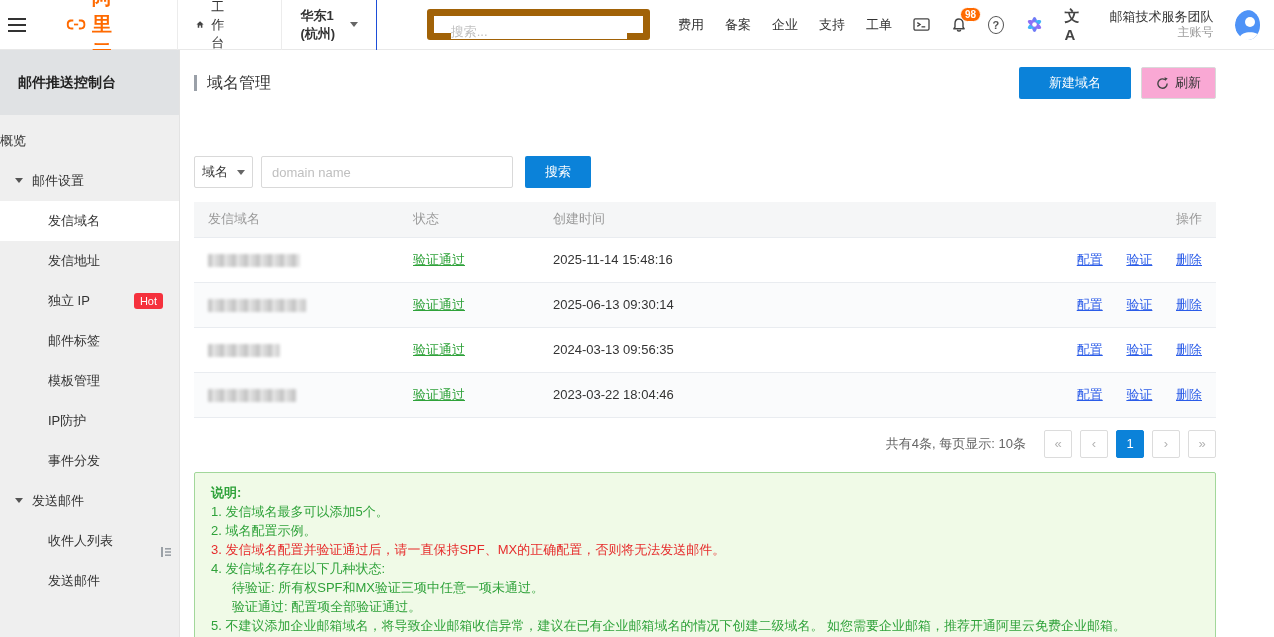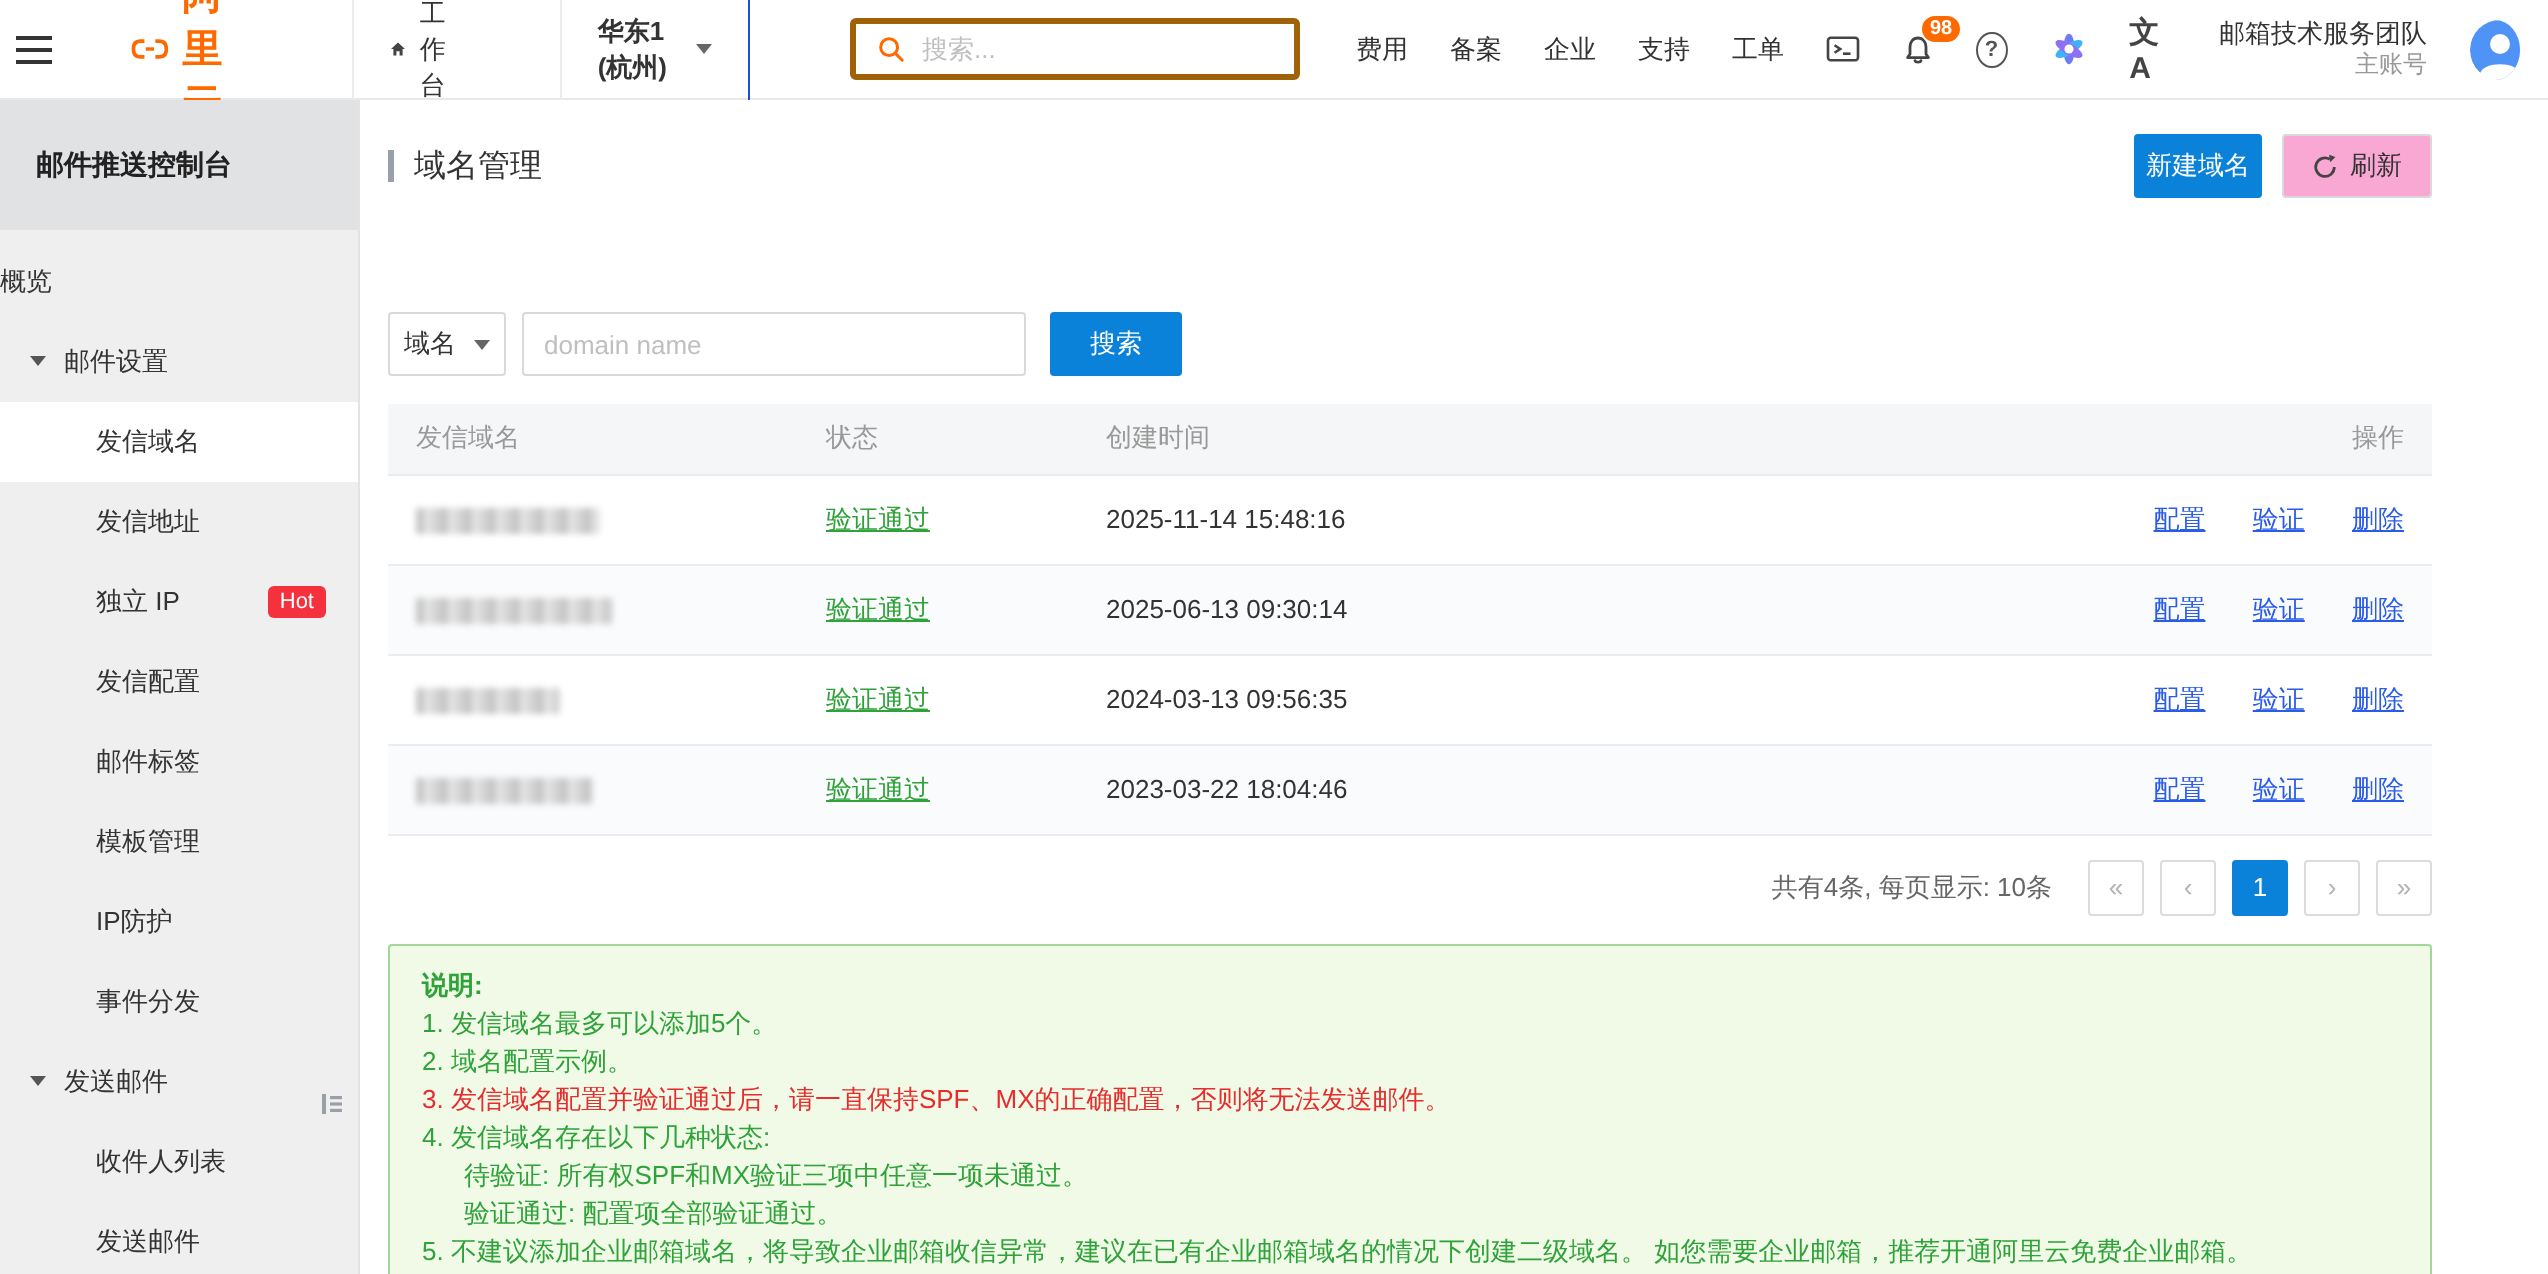--- a/index.html
+++ b/index.html
@@ -9,21 +9,21 @@
 
   
   .topbar { height:50px; display:flex; align-items:center; background:#fff; border-bottom:1px solid #e8e8e8; padding-right:14px;gap:28px; }
   .hamburger { width:52px; height:50px; display:flex; flex-direction:column; gap:4px; align-items:center; justify-content:center; cursor:pointer; }
   .hamburger span { display:block; width:18px; height:2px; background:#333; }
   .logo { display:flex; align-items:center; gap:5px; padding:0 16px 0 2px; cursor:pointer; }
   .logo-text { color:#ff6a00; font-size:20px; font-weight:bold; letter-spacing:1px; }
   .tb-box { height:50px; display:flex; align-items:center; gap:7px; padding:0 18px; border-left:1px solid #ececec; cursor:pointer; }
   .region { border-right:1px solid #1d4ed8;font-weight:bold; }
   .caret { width:0; height:0; border:4px solid transparent; border-top:5px solid #666; margin-top:4px; }
-  .search { margin-left:22px; width:316px; height:31px; border:3px solid #a16207; border-radius:3px; display:flex; align-items:center; gap:8px; padding:0 10px; }
+  .search { margin-left:22px; width:316px; height:31px; border:7px solid #a16207; border-radius:3px; display:flex; align-items:center; gap:8px; padding:0 10px;flex-direction:column; }
   .search input { border:none; outline:none; flex:1; font-size:13px; font-family:inherit; color:#333; }
   .search input::placeholder { color:#bfbfbf; }
   .topnav { margin-left:auto; display:flex; align-items:center; gap:21px; }
   .nav-item { cursor:pointer; color:#333; white-space:nowrap; }
   .icon-btn { position:relative; display:flex; align-items:center; justify-content:center; cursor:pointer; color:#444; }
   .badge { position:absolute; top:-10px; left:9px; background:#ff6a00; color:#fff; font-size:10px; line-height:13px; padding:0 4px; border-radius:8px; border:1px solid #fff; font-weight:bold; }
   .help { width:18px; height:18px; border:1.5px solid #555; border-radius:50%; font-size:11px; font-weight:bold; color:#555; }
   .translate { font-size:15px; font-weight:bold; }
   .account { text-align:right; line-height:1.25; cursor:pointer; margin-left:2px; white-space:nowrap; }
   .account .team { font-size:13px; color:#333; }
@@ -43,21 +43,21 @@
   .mi.active { background:#fff; }
   .hot { margin-left:auto; margin-right:16px; background:#f5313d; color:#fff; font-size:11px; line-height:16px; padding:0 6px; border-radius:3px; }
   .sb-collapse { position:absolute; right:3px; top:492px; padding:4px; cursor:pointer; }
 
   .content { flex:1; background:#fff; padding:0 58px 0 14px; overflow:hidden; }
   .page-header { height:66px; display:flex; align-items:center; }
   .title-bar { width:3px; height:16px; background:#9aa0a8; }
   .page-title { font-size:16px; font-weight:normal; color:#333; margin-left:10px; }
   .header-actions { margin-left:auto; display:flex; gap:10px; }
   .btn { height:32px; border:none; border-radius:2px; font-size:13px; display:flex; align-items:center; cursor:pointer; }
-  .btn-primary { background:#0b82d9; color:#fff; padding:0 6px; }
+  .btn-primary { background:#0b82d9; color:#fff; padding:0 30px; }
   .btn-default { background:#f9a8d4; border:1px solid #d9d9d9; color:#333; padding:0 14px; gap:6px; }
 
   .toolbar { margin-top:40px; display:flex; gap:8px; align-items:center; }
   .select { width:59px; height:32px; border:1px solid #d9d9d9; border-radius:2px; background:#fff; display:flex; align-items:center; justify-content:space-between; padding:0 7px; cursor:pointer; }
   .text-input { width:252px; height:32px; border:1px solid #d9d9d9; border-radius:2px; padding:0 10px; font-size:13px; font-family:inherit; outline:none; }
   .text-input::placeholder { color:#bfbfbf; }
   .btn-search { padding:0 20px; margin-left:4px; }
 
   .table-wrap { margin-top:14px; }
   table { width:100%; border-collapse:collapse; }
@@ -186,23 +186,20 @@
         </div>
       <div class="mi sub active">
           <span>发信域名</span>
         </div>
       <div class="mi sub">
           <span>发信地址</span>
         </div>
       <div class="mi sub">
           <span>独立 IP</span>
           <span class="hot">Hot</span>
-        </div>
-      <div class="mi sub">
-          <span>发信配置</span>
         </div>
       <div class="mi sub">
           <span>邮件标签</span>
         </div>
       <div class="mi sub">
           <span>模板管理</span>
         </div>
       <div class="mi sub">
           <span>IP防护</span>
         </div>

